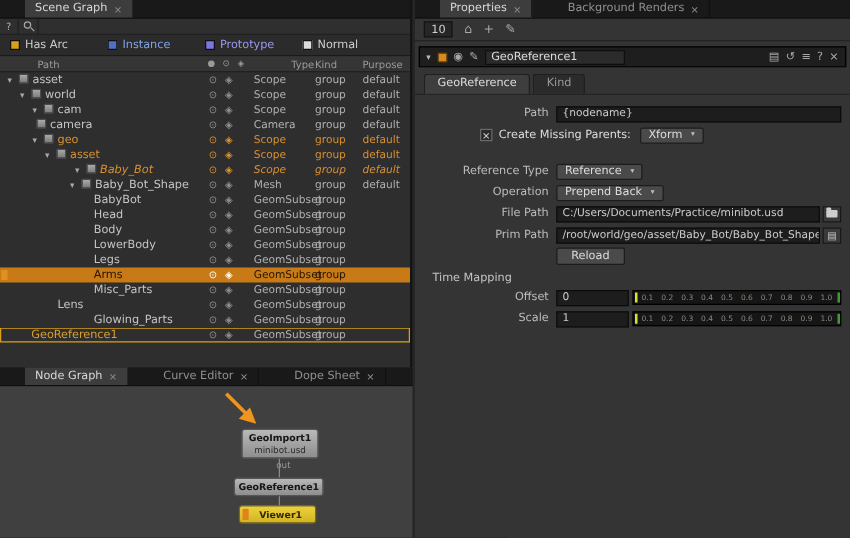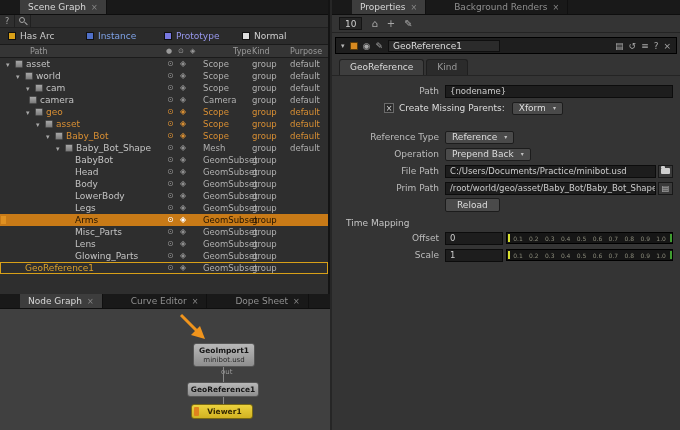--- a/index.html
+++ b/index.html
@@ -157,30 +157,30 @@
         <span class="h-purpose">Purpose</span>
       </div>
 
       <div class="sg-tree" id="tree">
           <div class="row normal" style="padding-left: 6px;"><span class="exp">▾</span><span class="nico"></span><span class="name">asset</span><span class="cell c-i1">⊙</span><span class="cell c-i2">◈</span><span class="cell c-type">Scope</span><span class="cell c-kind">group</span><span class="cell c-purpose">default</span></div>
           <div class="row normal" style="padding-left: 16px;"><span class="exp">▾</span><span class="nico"></span><span class="name">world</span><span class="cell c-i1">⊙</span><span class="cell c-i2">◈</span><span class="cell c-type">Scope</span><span class="cell c-kind">group</span><span class="cell c-purpose">default</span></div>
           <div class="row normal" style="padding-left: 26px;"><span class="exp">▾</span><span class="nico"></span><span class="name">cam</span><span class="cell c-i1">⊙</span><span class="cell c-i2">◈</span><span class="cell c-type">Scope</span><span class="cell c-kind">group</span><span class="cell c-purpose">default</span></div>
           <div class="row normal" style="padding-left: 20px;"><span class="exp"></span><span class="nico"></span><span class="name">camera</span><span class="cell c-i1">⊙</span><span class="cell c-i2">◈</span><span class="cell c-type">Camera</span><span class="cell c-kind">group</span><span class="cell c-purpose">default</span></div>
           <div class="row arc" style="padding-left: 26px;"><span class="exp">▾</span><span class="nico"></span><span class="name">geo</span><span class="cell c-i1">⊙</span><span class="cell c-i2">◈</span><span class="cell c-type">Scope</span><span class="cell c-kind">group</span><span class="cell c-purpose">default</span></div>
           <div class="row arc" style="padding-left: 36px;"><span class="exp">▾</span><span class="nico"></span><span class="name">asset</span><span class="cell c-i1">⊙</span><span class="cell c-i2">◈</span><span class="cell c-type">Scope</span><span class="cell c-kind">group</span><span class="cell c-purpose">default</span></div>
-          <div class="row arc" style="padding-left: 46px;"><span class="exp">▾</span><span class="nico"></span><span class="name">Baby_Bot</span><span class="cell c-i1">⊙</span><span class="cell c-i2">◈</span><span class="cell c-type">Scope</span><span class="cell c-kind">group</span><span class="cell c-purpose">default</span></div>
+          <div class="row arc" style="padding-left: 60px; font-style: italic;"><span class="exp">▾</span><span class="nico"></span><span class="name">Baby_Bot</span><span class="cell c-i1">⊙</span><span class="cell c-i2">◈</span><span class="cell c-type">Scope</span><span class="cell c-kind">group</span><span class="cell c-purpose">default</span></div>
           <div class="row normal" style="padding-left: 56px;"><span class="exp">▾</span><span class="nico"></span><span class="name">Baby_Bot_Shape</span><span class="cell c-i1">⊙</span><span class="cell c-i2">◈</span><span class="cell c-type">Mesh</span><span class="cell c-kind">group</span><span class="cell c-purpose">default</span></div>
           <div class="row normal" style="padding-left: 66px;"><span class="exp"></span><span class="name">BabyBot</span><span class="cell c-i1">⊙</span><span class="cell c-i2">◈</span><span class="cell c-type">GeomSubset</span><span class="cell c-kind">group</span><span class="cell c-purpose"></span></div>
           <div class="row normal" style="padding-left: 66px;"><span class="exp"></span><span class="name">Head</span><span class="cell c-i1">⊙</span><span class="cell c-i2">◈</span><span class="cell c-type">GeomSubset</span><span class="cell c-kind">group</span><span class="cell c-purpose"></span></div>
           <div class="row normal" style="padding-left: 66px;"><span class="exp"></span><span class="name">Body</span><span class="cell c-i1">⊙</span><span class="cell c-i2">◈</span><span class="cell c-type">GeomSubset</span><span class="cell c-kind">group</span><span class="cell c-purpose"></span></div>
           <div class="row normal" style="padding-left: 66px;"><span class="exp"></span><span class="name">LowerBody</span><span class="cell c-i1">⊙</span><span class="cell c-i2">◈</span><span class="cell c-type">GeomSubset</span><span class="cell c-kind">group</span><span class="cell c-purpose"></span></div>
           <div class="row normal" style="padding-left: 66px;"><span class="exp"></span><span class="name">Legs</span><span class="cell c-i1">⊙</span><span class="cell c-i2">◈</span><span class="cell c-type">GeomSubset</span><span class="cell c-kind">group</span><span class="cell c-purpose"></span></div>
           <div class="row selected" style="padding-left: 66px;"><span class="exp"></span><span class="name">Arms</span><span class="cell c-i1">⊙</span><span class="cell c-i2">◈</span><span class="cell c-type">GeomSubset</span><span class="cell c-kind">group</span><span class="cell c-purpose"></span></div>
           <div class="row normal" style="padding-left: 66px;"><span class="exp"></span><span class="name">Misc_Parts</span><span class="cell c-i1">⊙</span><span class="cell c-i2">◈</span><span class="cell c-type">GeomSubset</span><span class="cell c-kind">group</span><span class="cell c-purpose"></span></div>
-          <div class="row normal" style="padding-left: 66px;"><span class="exp"></span><span class="name">Lens</span><span class="cell c-i1">⊙</span><span class="cell c-i2">◈</span><span class="cell c-type">GeomSubset</span><span class="cell c-kind">group</span><span class="cell c-purpose"></span></div>
+          <div class="row normal" style="padding-left: 37px;"><span class="exp"></span><span class="name">Lens</span><span class="cell c-i1">⊙</span><span class="cell c-i2">◈</span><span class="cell c-type">GeomSubset</span><span class="cell c-kind">group</span><span class="cell c-purpose"></span></div>
           <div class="row normal" style="padding-left: 66px;"><span class="exp"></span><span class="name">Glowing_Parts</span><span class="cell c-i1">⊙</span><span class="cell c-i2">◈</span><span class="cell c-type">GeomSubset</span><span class="cell c-kind">group</span><span class="cell c-purpose"></span></div>
           <div class="row outlined" style="padding-left: 16px;"><span class="exp"></span><span class="name">GeoReference1</span><span class="cell c-i1">⊙</span><span class="cell c-i2">◈</span><span class="cell c-type">GeomSubset</span><span class="cell c-kind">group</span><span class="cell c-purpose"></span></div>
         </div>
     </div>
 
     <div class="bottom">
       <div class="tabbar" id="bottom-tabs">
           <div class="tab active">
             <span class="tlabel">Node Graph</span>
             <span class="x">×</span>

